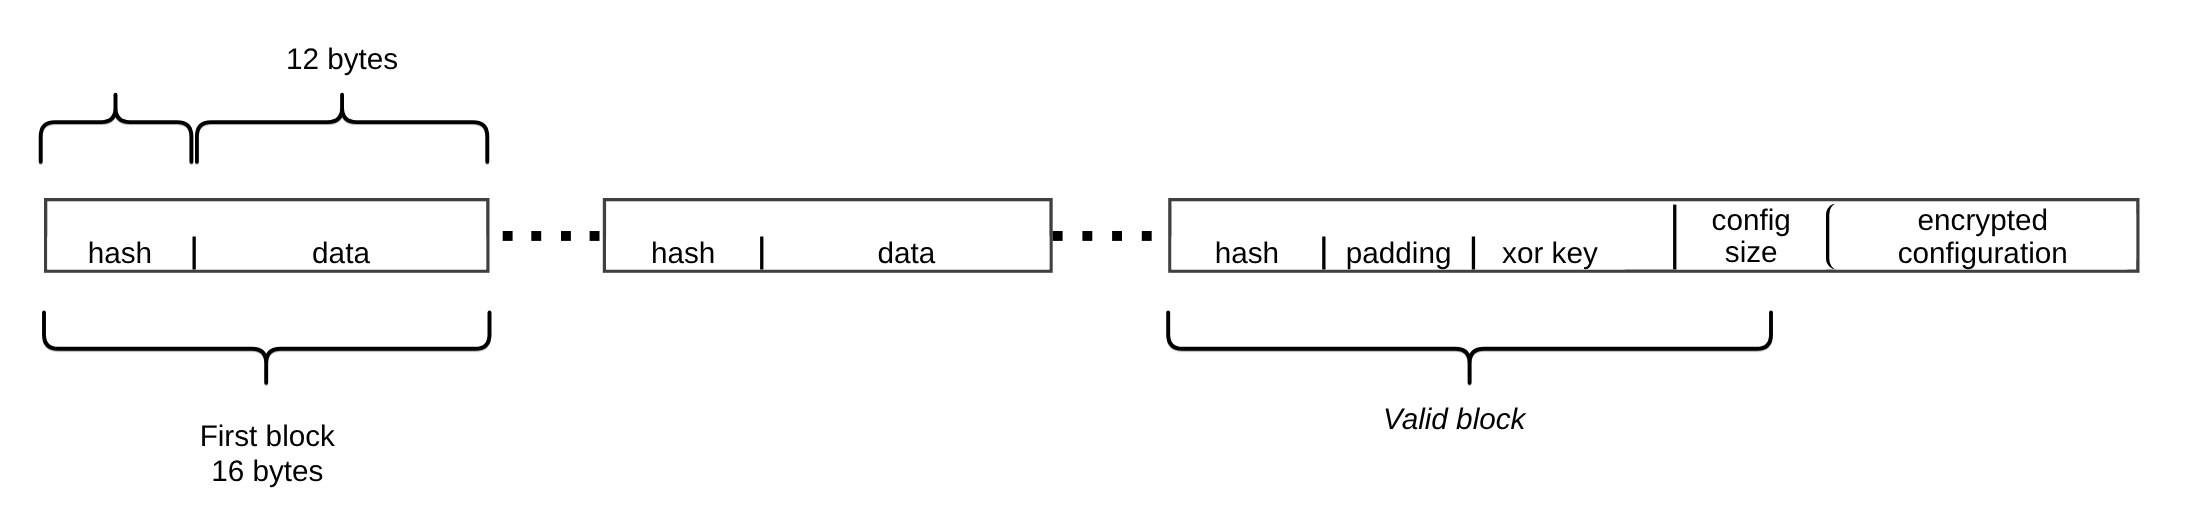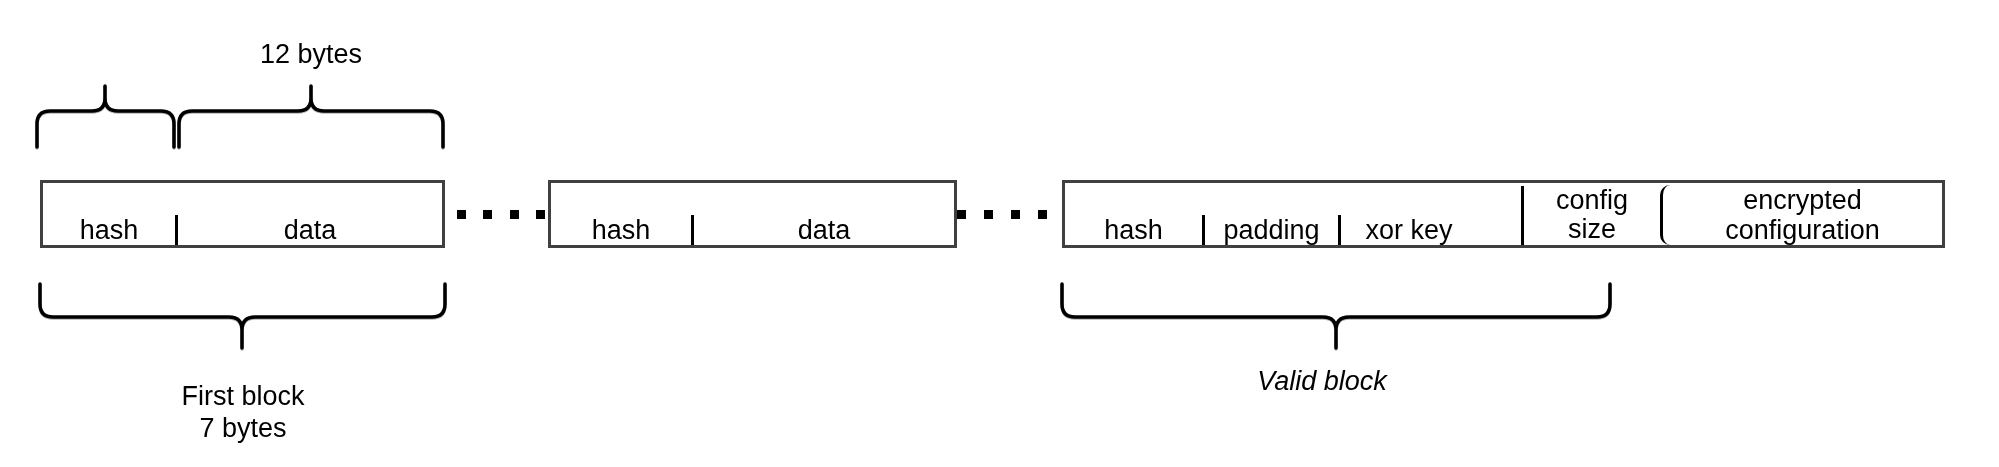--- a/index.html
+++ b/index.html
@@ -107,16 +107,16 @@
 
   <div class="block" style="left:1062px; width:883px;">
     <div class="cell" style="width:137px;">hash</div>
     <div class="cell" style="width:136px;">padding</div>
     <div class="cell" style="width:139px;">xor key</div>
     <div class="cell" style="width:139px; line-height:1.1; white-space:normal;margin-left:44px;">config size</div>
     <div class="cell" style="flex:1;border-radius:10px;">encrypted configuration</div>
   </div>
 
   <div class="label" style="left:93px; top:380px; width:300px;">First block</div>
-  <div class="label" style="left:93px; top:412px; width:300px;">7 bytes</div>
+  <div class="label" style="left:93px; top:412px; width:300px;">16 bytes</div>
   <div class="label" style="left:1172px; top:365px; width:300px;font-style:italic;">Valid block</div>
 
 </div>
 
 </body></html>

